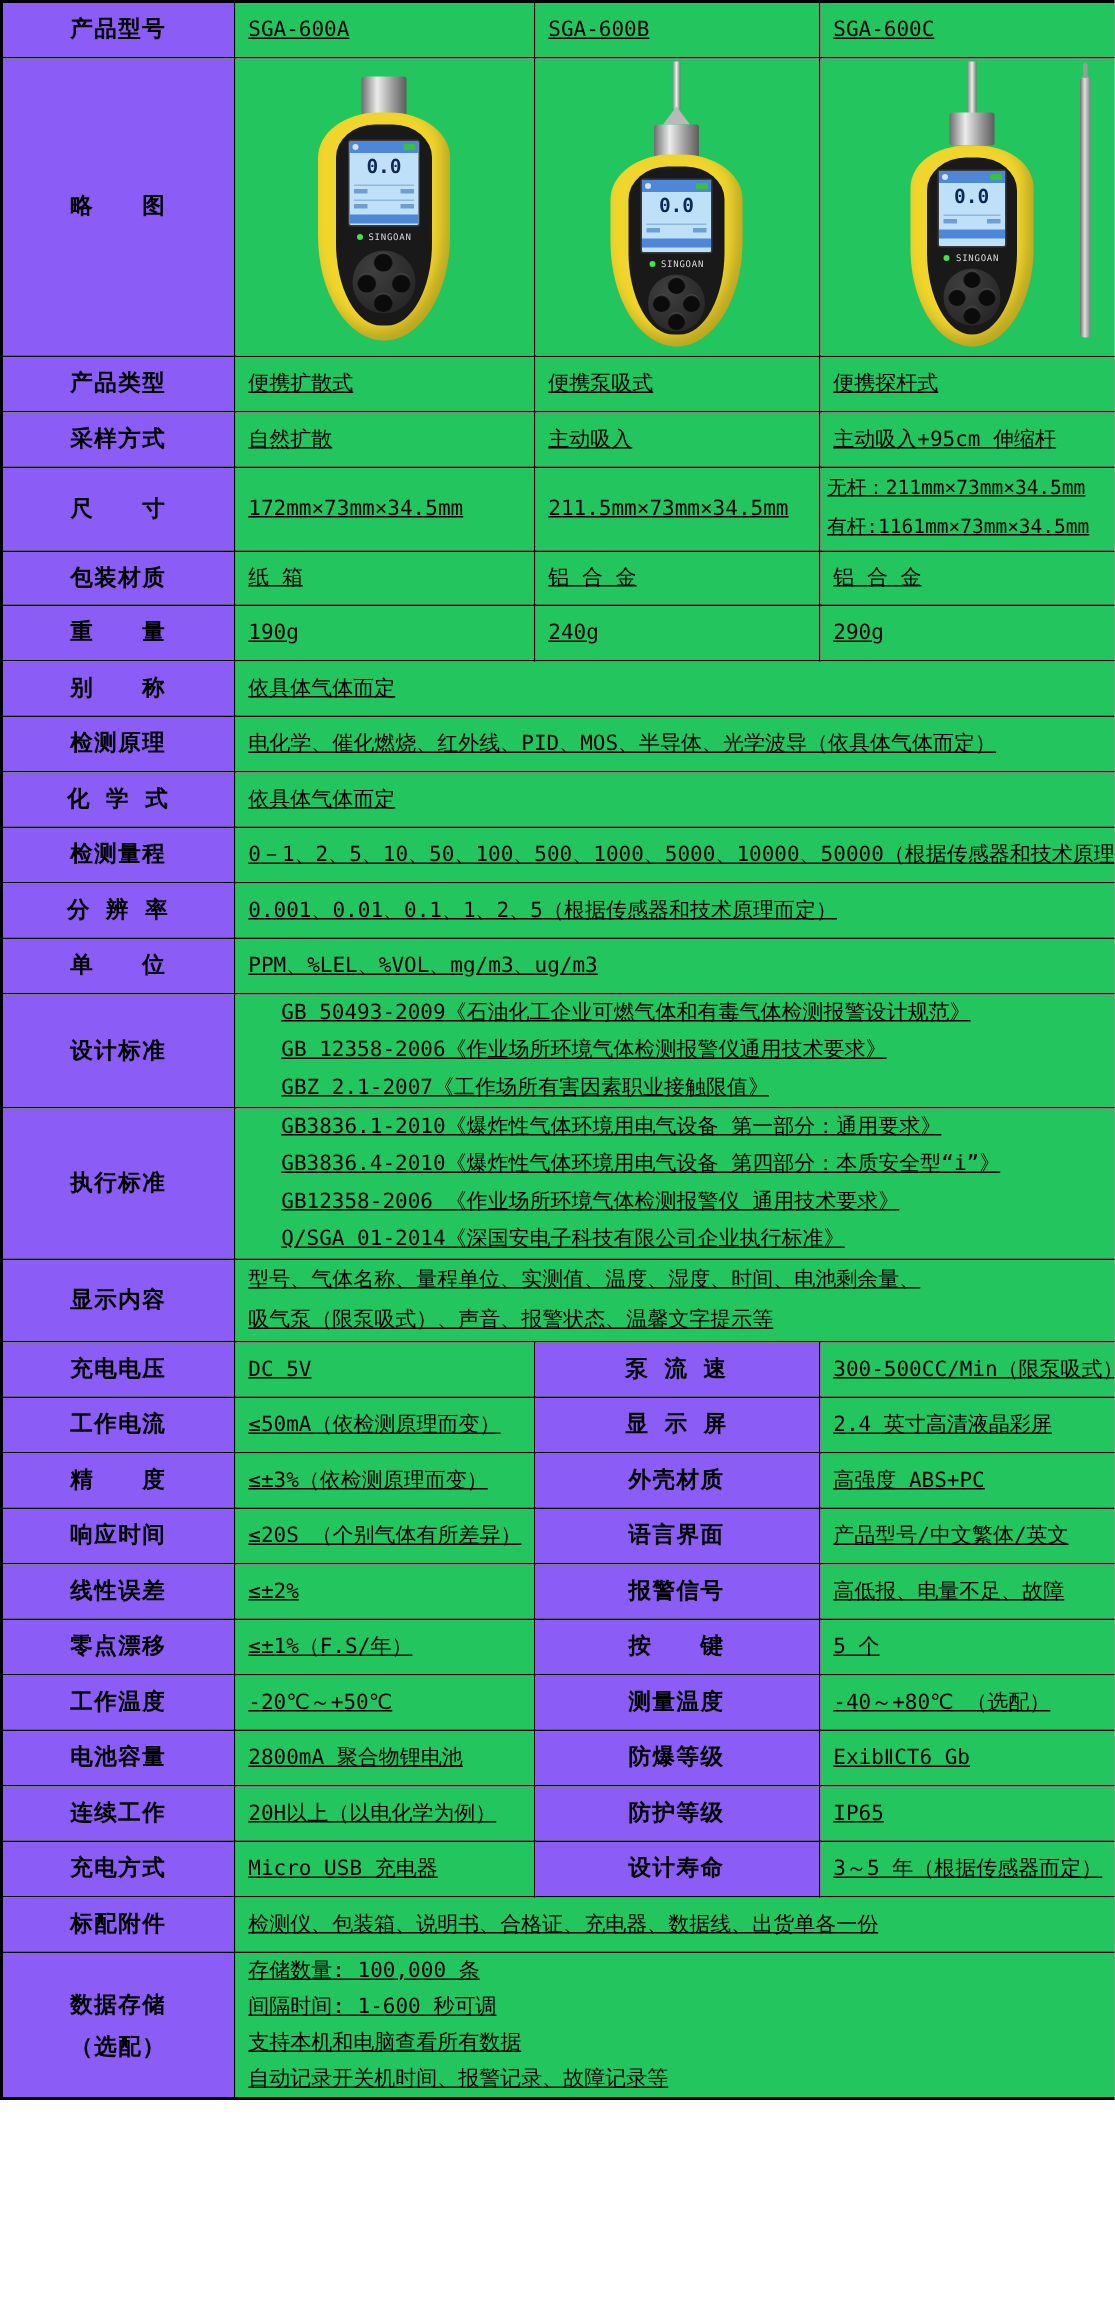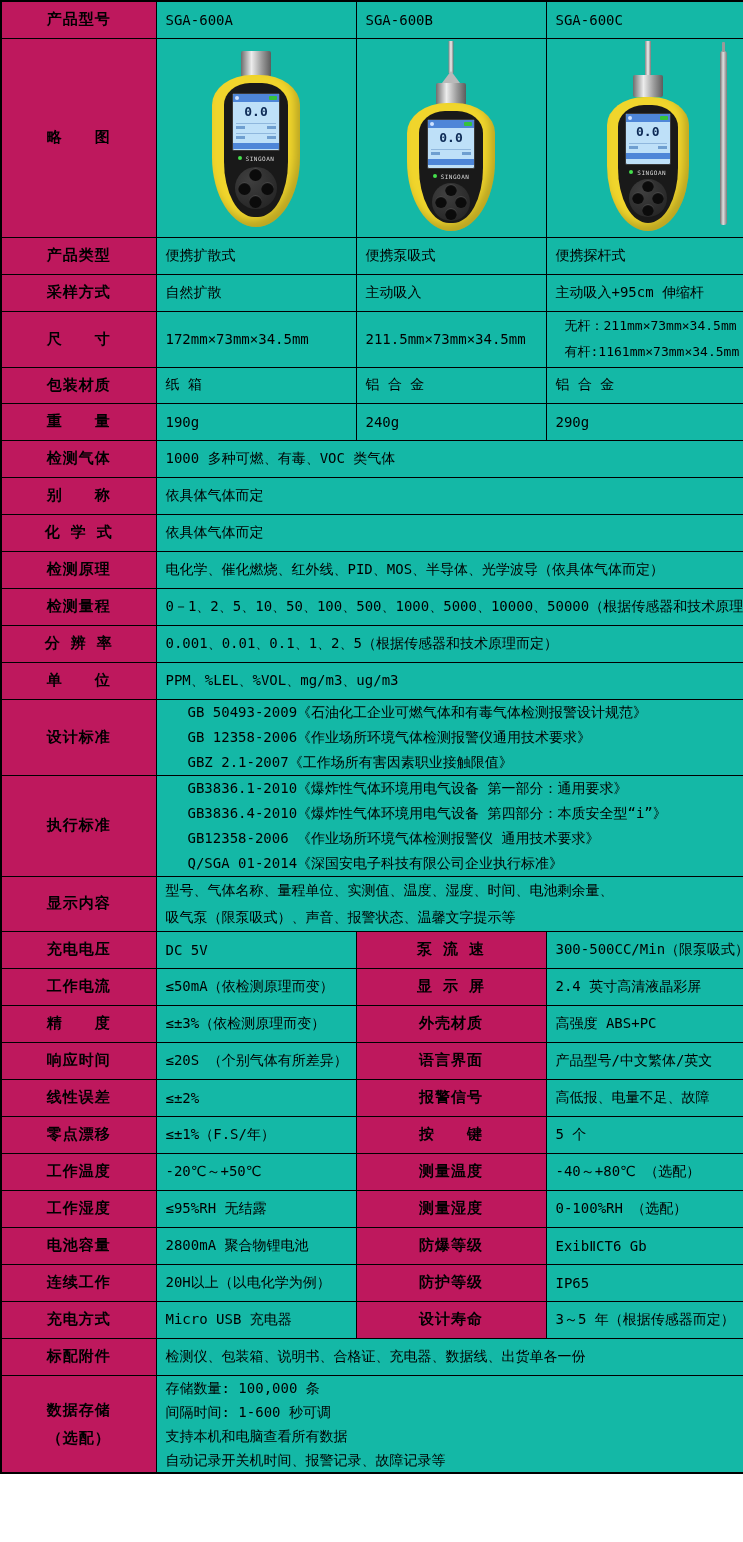--- a/index.html
+++ b/index.html
@@ -1,20 +1,20 @@
 <!DOCTYPE html>
 <html><head>
 <meta charset="utf-8">
 <style>
   html,body{margin:0;padding:0;background:#ffffff;}
   body{font-family:"DejaVu Sans Mono","DejaVu Sans","Liberation Sans",sans-serif;color:#000;}
   #spec-table{border-collapse:collapse;table-layout:fixed;width:743px;border:2px solid #000;}
   #spec-table th,#spec-table td{border:1px solid #000;overflow:hidden;box-sizing:border-box;vertical-align:middle;}
-  #spec-table th{background:#be185d;font-weight:bold;font-size:15px;text-align:center;padding:0 2px;letter-spacing:1px;}
-  #spec-table td{background:#14b8a6;font-size:14px;padding:0 9px;text-align:left;white-space:nowrap;}
+  #spec-table th{background:#8b5cf6;font-weight:bold;font-size:15px;text-align:center;padding:0 2px;letter-spacing:1px;}
+  #spec-table td{background:#22c55e;font-size:14px;padding:0 9px;text-align:left;white-space:nowrap;text-decoration:underline;}
   td.center{text-align:center;padding:0 2px;}
   td.img{background:#ffffff;padding:0;position:relative;vertical-align:bottom;}
   .h37{height:37px}.h36{height:36px}.h56{height:56px}.h75{height:75px}
   .h100{height:100px}.h55{height:55px}.h98{height:98px}.h198{height:198px}
   .ln{line-height:25px;white-space:nowrap;margin-left:22px;}
   .ln2{line-height:27px;white-space:nowrap;}
   .ln3{line-height:24px;white-space:nowrap;}
   .dimln{line-height:26px;white-space:nowrap;font-size:13px;}
   .smallv{font-size:13px;}
   .lblln{line-height:28px;}
@@ -207,53 +207,49 @@
   <tr class="h37">
     <th>采样方式</th>
     <td class="center">自然扩散</td>
     <td class="center">主动吸入</td>
     <td class="center smallv">主动吸入+95cm 伸缩杆</td>
   </tr>
   <tr class="h56">
     <th>尺　　寸</th>
     <td class="center smallv">172mm×73mm×34.5mm</td>
     <td class="center smallv">211.5mm×73mm×34.5mm</td>
-    <td style="padding:0 18px;">
+    <td style="padding:0 5px;">
       <div class="dimln">无杆：211mm×73mm×34.5mm</div>
       <div class="dimln">有杆:1161mm×73mm×34.5mm</div>
     </td>
   </tr>
   <tr class="h36">
     <th>包装材质</th>
     <td class="center">纸 箱</td>
     <td class="center">铝 合 金</td>
     <td class="center">铝 合 金</td>
   </tr>
   <tr class="h37">
     <th>重　　量</th>
     <td class="center">190g</td>
     <td class="center">240g</td>
     <td class="center">290g</td>
   </tr>
 
   <tr class="h37">
-    <th>检测气体</th>
-    <td colspan="3">1000 多种可燃、有毒、VOC 类气体</td>
-  </tr>
-  <tr class="h37">
     <th>别　　称</th>
     <td colspan="3">依具体气体而定</td>
   </tr>
   <tr class="h37">
+    <th>检测原理</th>
+    <td colspan="3">电化学、催化燃烧、红外线、PID、MOS、半导体、光学波导（依具体气体而定）</td>
+  </tr>
+  <tr class="h37">
     <th>化 学 式</th>
     <td colspan="3">依具体气体而定</td>
-  </tr>
-  <tr class="h37">
-    <th>检测原理</th>
-    <td colspan="3">电化学、催化燃烧、红外线、PID、MOS、半导体、光学波导（依具体气体而定）</td>
   </tr>
   <tr class="h37">
     <th>检测量程</th>
     <td colspan="3" class="smallv">0－1、2、5、10、50、100、500、1000、5000、10000、50000（根据传感器和技术原理而定）</td>
   </tr>
   <tr class="h37">
     <th>分 辨 率</th>
     <td colspan="3">0.001、0.01、0.1、1、2、5（根据传感器和技术原理而定）</td>
   </tr>
   <tr class="h37">
@@ -319,26 +315,20 @@
         <th>零点漂移</th>
         <td class="smallv">≤±1%（F.S/年）</td>
         <th>按　　键</th>
         <td class="smallv">5 个</td>
       </tr>
   <tr class="h37">
         <th>工作温度</th>
         <td class="smallv">-20℃～+50℃</td>
         <th>测量温度</th>
         <td class="smallv">-40～+80℃ （选配）</td>
-      </tr>
-  <tr class="h37">
-        <th>工作湿度</th>
-        <td class="smallv">≤95%RH 无结露</td>
-        <th>测量湿度</th>
-        <td class="smallv">0-100%RH （选配）</td>
       </tr>
   <tr class="h37">
         <th>电池容量</th>
         <td class="smallv">2800mA 聚合物锂电池</td>
         <th>防爆等级</th>
         <td class="smallv">ExibⅡCT6 Gb</td>
       </tr>
   <tr class="h37">
         <th>连续工作</th>
         <td class="smallv">20H以上（以电化学为例）</td>

